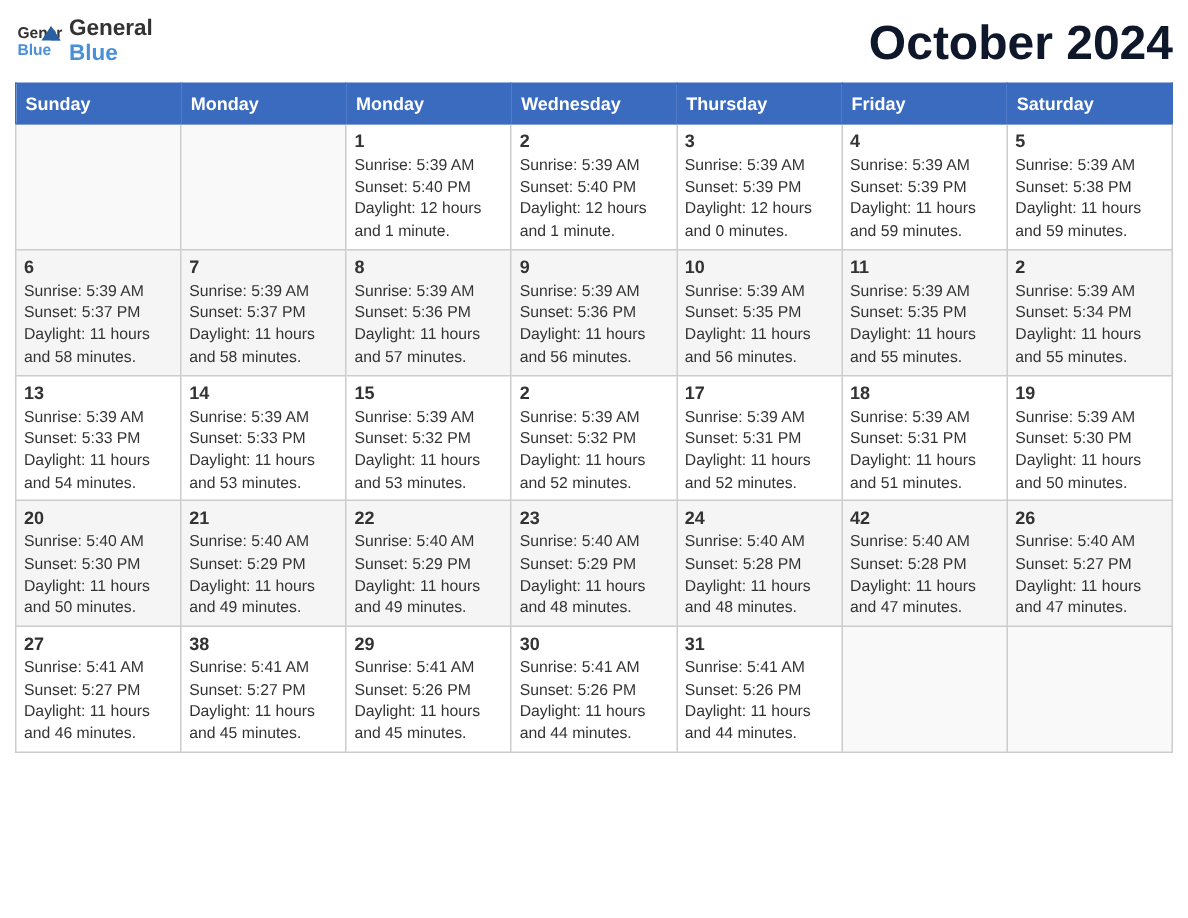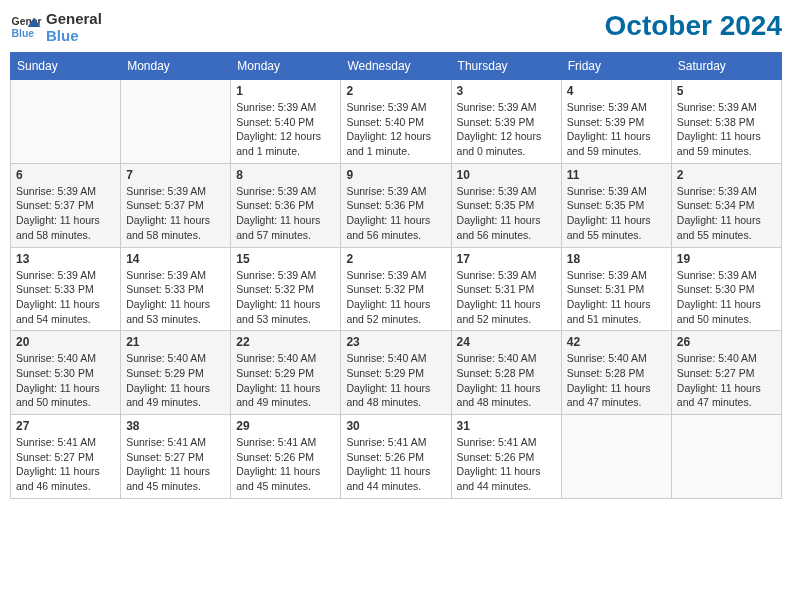--- a/index.html
+++ b/index.html
@@ -22,40 +22,40 @@
       gap: 4px;
     }
     .logo-icon {
       width: 32px;
       height: 32px;
     }
     .title-section {
       text-align: right;
     }
     .month-title {
-      font-size: 28px;
+      font-size: 32px;
       font-weight: bold;
-      color: #0369a1;
+      color: #0f172a;
     }
     .location {
       font-size: 14px;
       color: #555;
     }
     .calendar {
       width: 100%;
       border-collapse: collapse;
       font-size: 11px;
     }
     .calendar th {
       background: #3a6bbf;
       color: #fff;
       text-align: left;
       padding: 6px 6px;
       font-size: 12px;
-      font-weight: normal;
+      font-weight: bold;
       border: 1px solid #3a6bbf;
     }
     .calendar td {
       border: 1px solid #ccc;
       vertical-align: top;
       padding: 4px 5px;
       width: 108px;
       min-height: 80px;
       background: #fff;
     }

